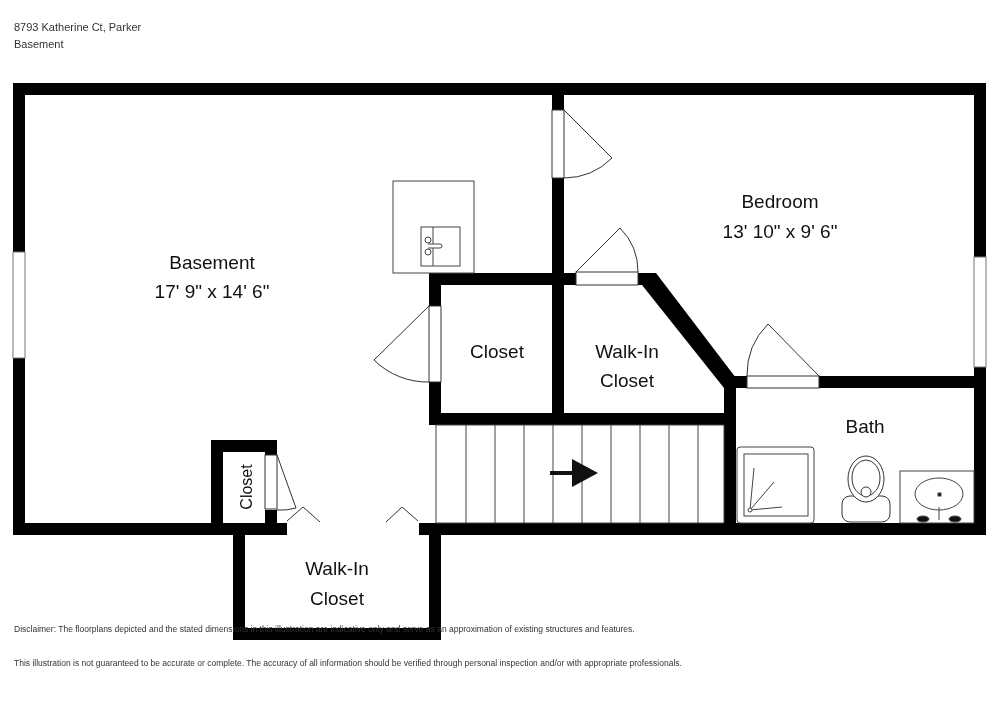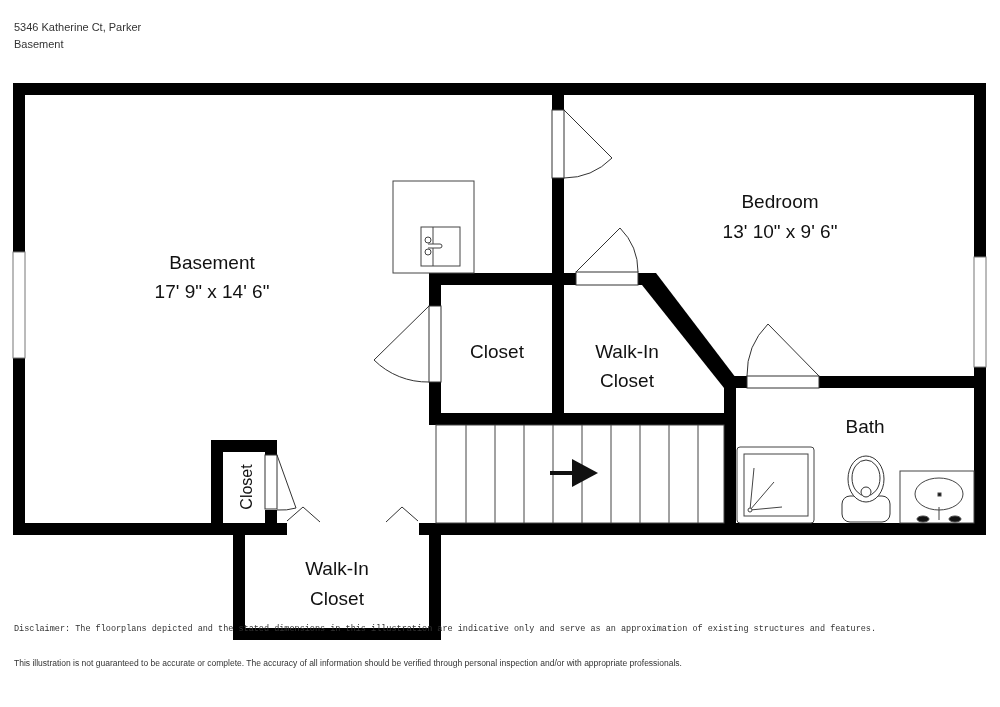--- a/index.html
+++ b/index.html
@@ -5,21 +5,21 @@
   html, body { margin: 0; padding: 0; background: #ffffff; }
   body { width: 1000px; height: 707px; position: relative; overflow: hidden; font-family: "Liberation Sans", sans-serif; }
   .hdr { position: absolute; left: 14px; font-size: 11px; color: #333; }
   .disc { position: absolute; left: 14px; font-size: 8.5px; color: #333; white-space: nowrap; }
   svg { position: absolute; left: 0; top: 0; }
   .lbl { font-family: "Liberation Sans", sans-serif; fill: #111; text-anchor: middle; }
 </style>
 </head>
 <body>
 
-<div class="hdr" style="top:21px;">5346 Katherine Ct, Parker</div>
+<div class="hdr" style="top:21px;">8793 Katherine Ct, Parker</div>
 <div class="hdr" style="top:38px;">Basement</div>
 
 <svg width="1000" height="707" viewBox="0 0 1000 707">
   <g fill="#000">
 
     <rect x="13" y="83" width="973" height="12"></rect>
 
     <rect x="13" y="83" width="12" height="452"></rect>
 
     <rect x="974" y="83" width="12" height="452"></rect>
@@ -133,14 +133,14 @@
   <text class="lbl" x="780" y="238" font-size="19">13' 10" x 9' 6"</text>
   <text class="lbl" x="497" y="358" font-size="19">Closet</text>
   <text class="lbl" x="627" y="358" font-size="19">Walk-In</text>
   <text class="lbl" x="627" y="387" font-size="19">Closet</text>
   <text class="lbl" x="865" y="433" font-size="19">Bath</text>
   <text class="lbl" x="0" y="0" font-size="16" transform="translate(252,487) rotate(-90)">Closet</text>
   <text class="lbl" x="337" y="575" font-size="19">Walk-In</text>
   <text class="lbl" x="337" y="605" font-size="19">Closet</text>
 </svg>
 
-<div class="disc" style="top:624px;font-family:Liberation Mono, monospace;">Disclaimer: The floorplans depicted and the stated dimensions in this illustration are indicative only and serve as an approximation of existing structures and features.</div>
+<div class="disc" style="top:624px;">Disclaimer: The floorplans depicted and the stated dimensions in this illustration are indicative only and serve as an approximation of existing structures and features.</div>
 <div class="disc" style="top:658px;">This illustration is not guaranteed to be accurate or complete. The accuracy of all information should be verified through personal inspection and/or with appropriate professionals.</div>
 
 </body></html>

